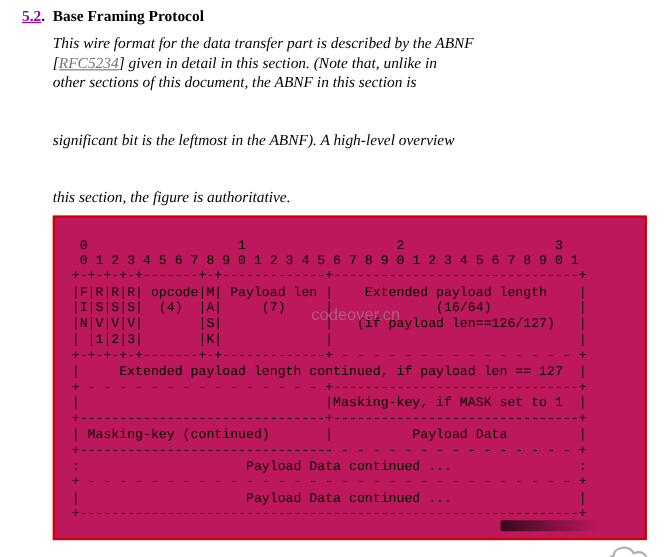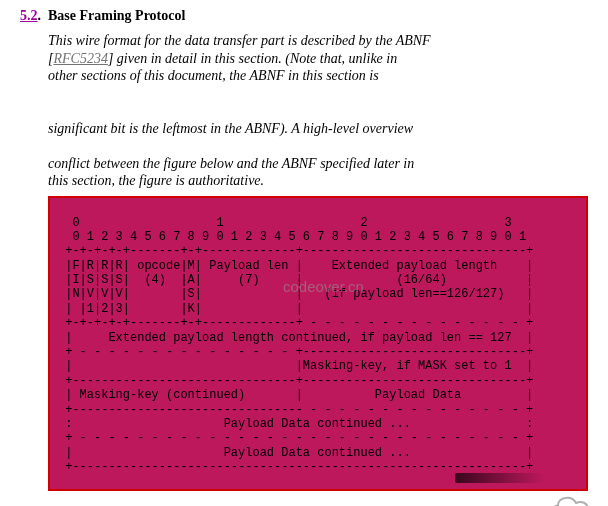--- a/index.html
+++ b/index.html
@@ -83,21 +83,21 @@
 </div>
 
 <div class="para">
   <span>This wire format for the data transfer part is described by the ABNF</span><br>
   <span>[</span><a href="#" class="rfc-link">RFC5234</a><span>] given in detail in this section.  (Note that, unlike in</span><br>
   <span>other sections of this document, the ABNF in this section is</span><br>
   <br>
   <br>
   <span>significant bit is the leftmost in the ABNF).  A high-level overview</span><br>
   <br>
-  <span>conflict between the figure below and the ABNF specified later in</span><br>
+  <br>
   <span>this section, the figure is authoritative.</span>
 </div>
 
 <div class="diagram-wrap">
 <pre class="diagram"><span>  0                   1                   2                   3</span>
 <span>  0 1 2 3 4 5 6 7 8 9 0 1 2 3 4 5 6 7 8 9 0 1 2 3 4 5 6 7 8 9 0 1</span>
 <span> +-+-+-+-+-------+-+-------------+-------------------------------+</span>
 <span> |F|R|R|R| opcode|M| Payload len |    Extended payload length    |</span>
 <span> |I|S|S|S|  (4)  |A|     (7)     |             (16/64)           |</span>
 <span> |N|V|V|V|       |S|             |   (if payload len==126/127)   |</span>

